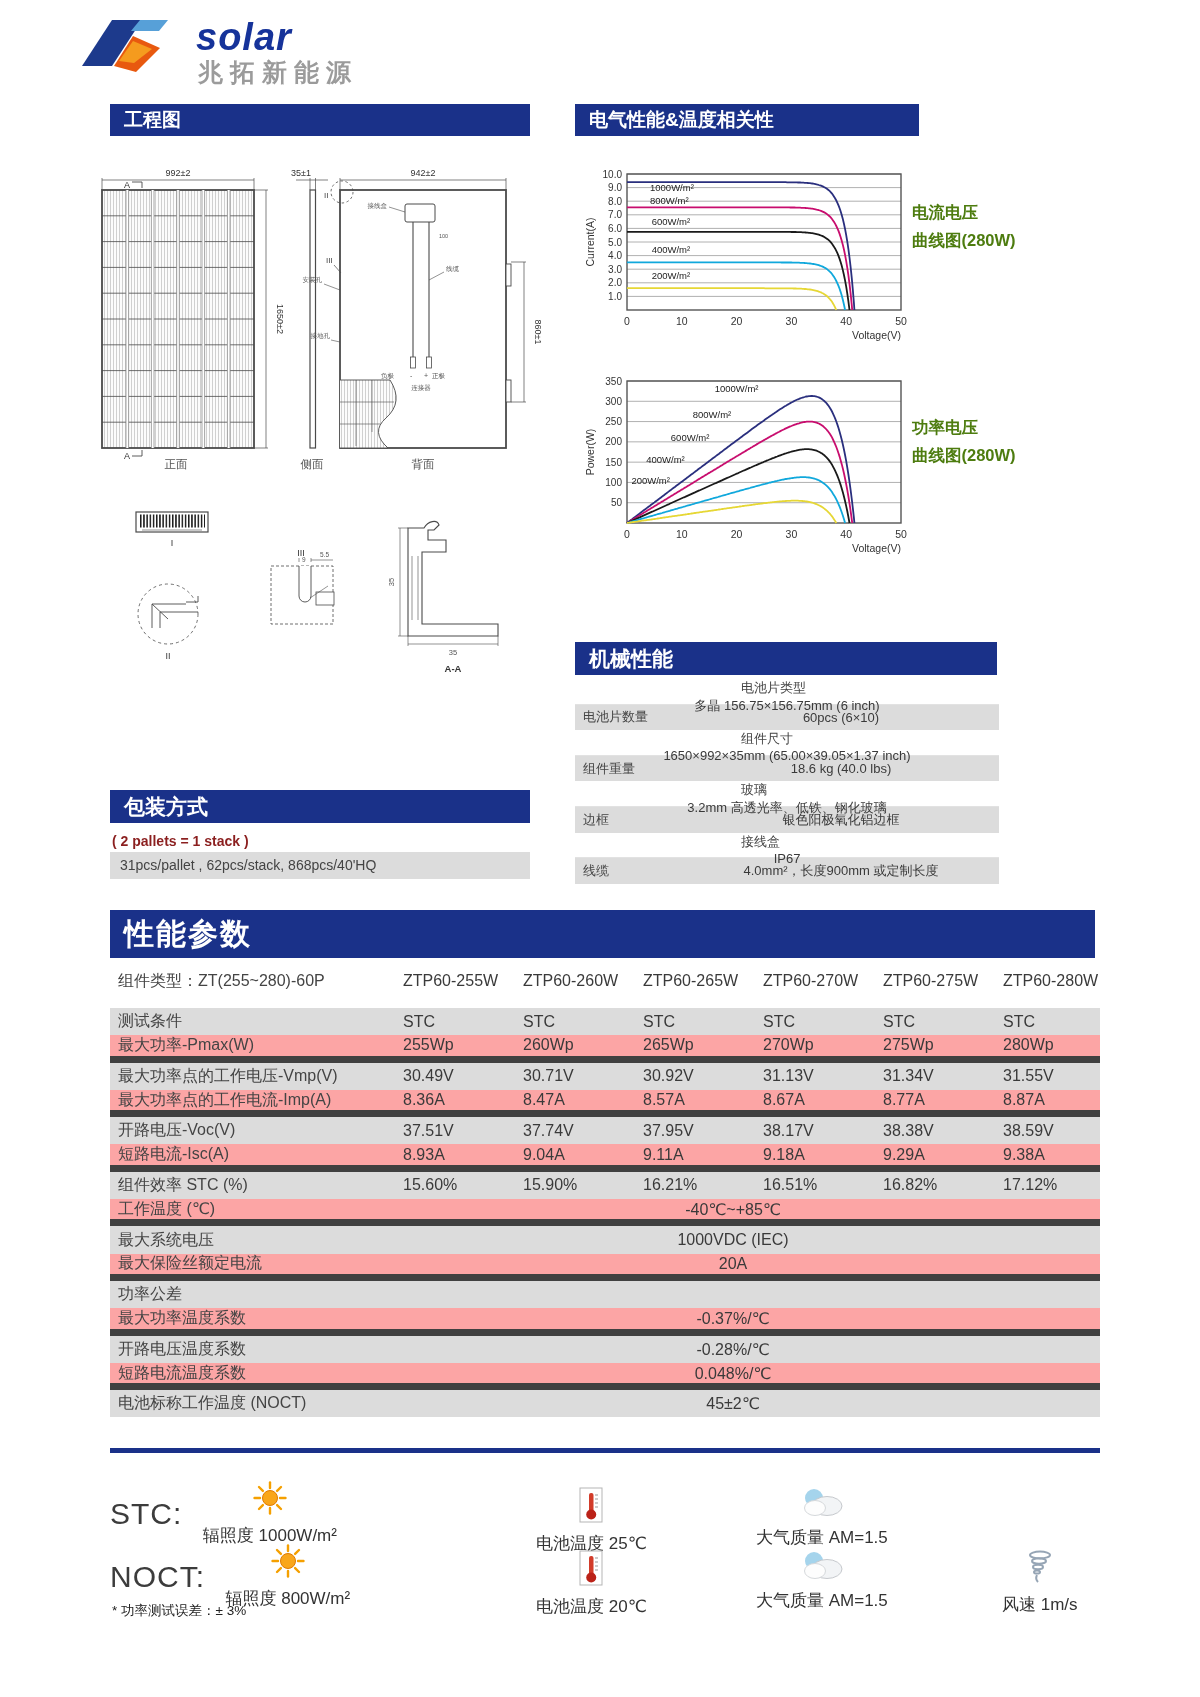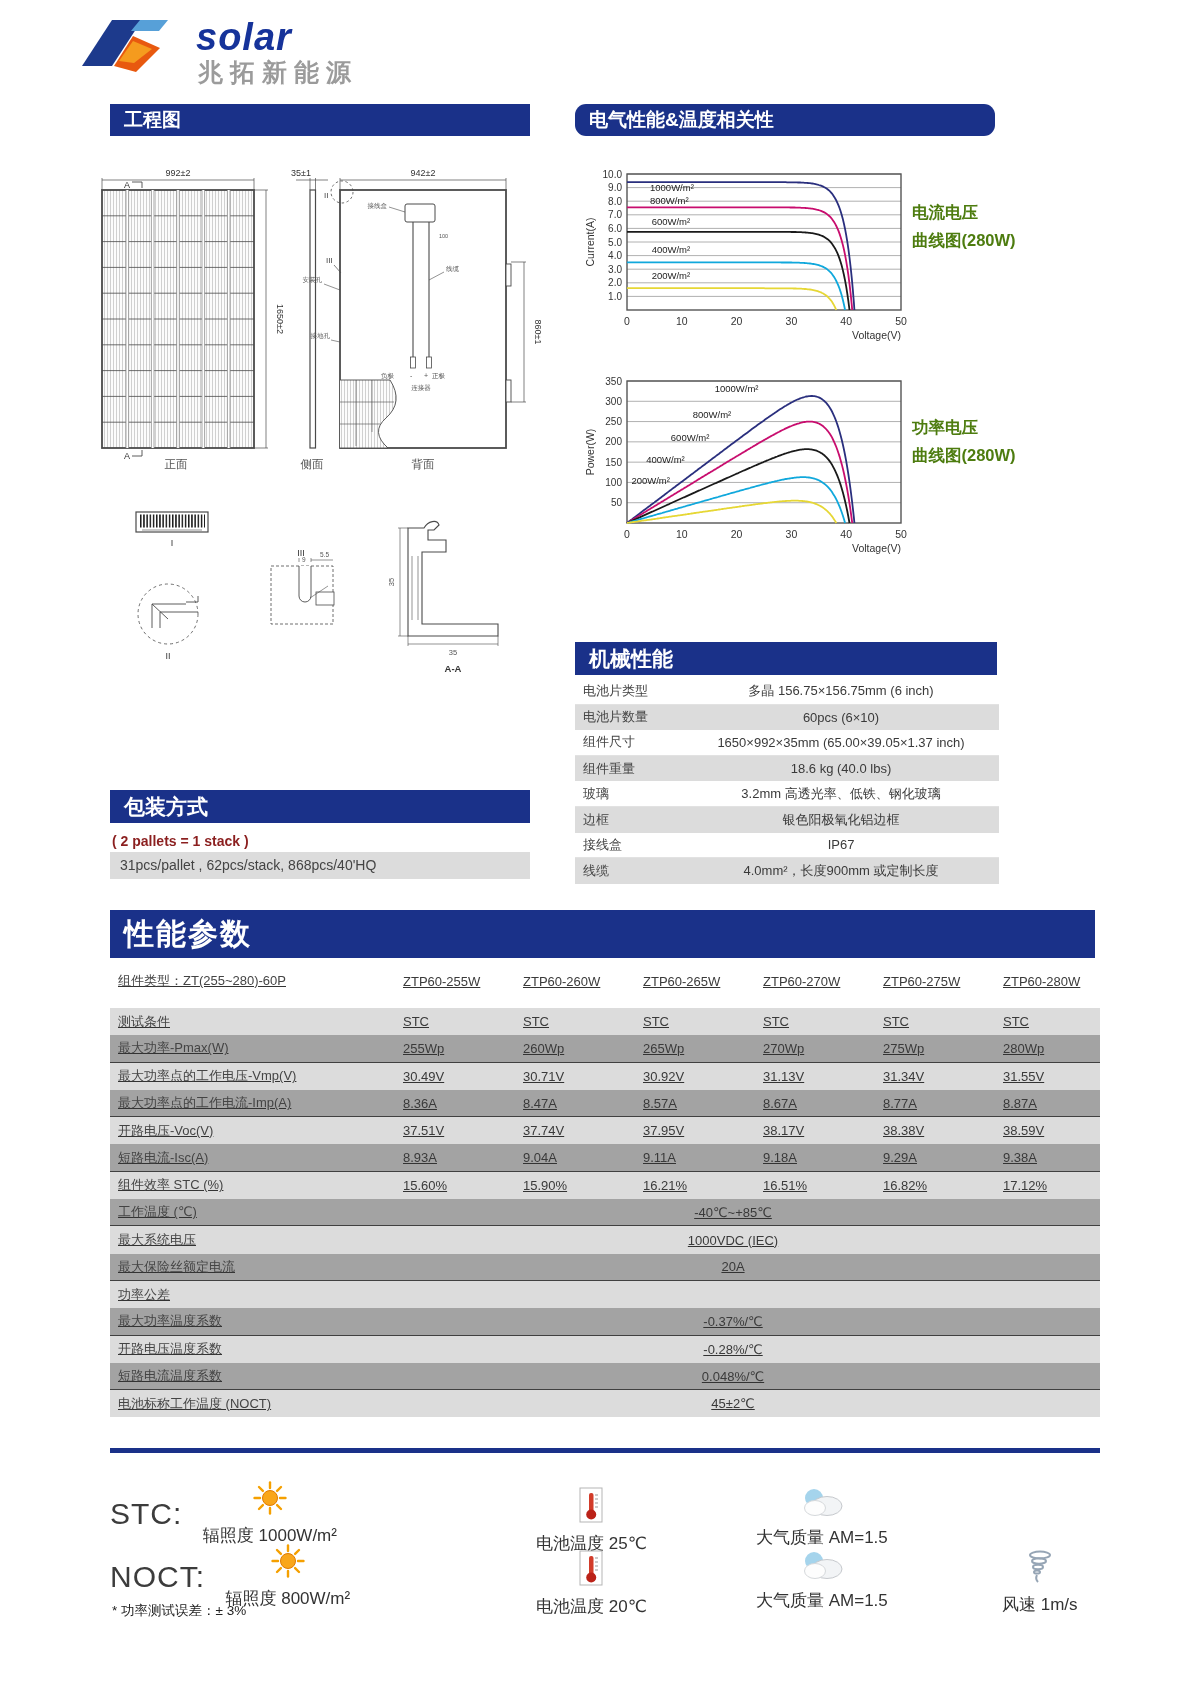--- a/index.html
+++ b/index.html
@@ -6,33 +6,33 @@
   body{font-family:"Liberation Sans","DejaVu Sans",sans-serif;color:#333;}
   .page{position:relative;width:1200px;height:1697px;background:#fff;overflow:hidden;}
   .abs{position:absolute;}
   .bar{position:absolute;background:#1a3189;color:#fff;font-weight:bold;display:flex;align-items:center;padding-left:14px;box-sizing:border-box;}
   .bar-sm{height:32px;font-size:19px;}
   .bar-md{height:33px;font-size:21px;}
   .bar-lg{height:48px;font-size:30px;letter-spacing:2px;}
   
   .mtable{position:absolute;left:575px;top:679px;width:424px;font-size:13px;}
   .mrow{display:flex;align-items:center;height:25.6px;box-sizing:border-box;}
-  .mrow.w{border-bottom:1px solid #e2e2e2;background:#fff;}
+  .mrow.w{border-bottom:1px solid #e2e2e2;background:#fff;flex-direction:column;}
   .mrow.g{background:#dcdcdc;}
   .mlabel{width:100px;padding-left:8px;color:#444;flex:none;}
   .mvalue{flex:1;text-align:center;color:#3a3a3a;}
   
   .pack-note{position:absolute;left:112px;top:833px;font-size:14px;font-weight:bold;color:#8b1f1f;}
   .pack-row{position:absolute;left:110px;top:852px;width:420px;height:27px;background:#dcdcdc;font-size:14px;color:#444;line-height:27px;padding-left:10px;box-sizing:border-box;}
   
-  .ptable{position:absolute;left:110px;top:966px;width:990px;font-size:13px;text-decoration:underline;}
+  .ptable{position:absolute;left:110px;top:966px;width:990px;font-size:16px;}
   .phead{display:flex;align-items:center;height:30px;color:#3a3a3a;}
   .pbody{margin-top:12px;}
   .prow{display:flex;align-items:center;height:27.3px;box-sizing:border-box;}
-  .prow.w{background:#a3a3a3;border-bottom:1px solid #404040;}
+  .prow.w{background:#fca5a5;border-bottom:7px solid #404040;}
   .prow.g{background:#dcdcdc;}
   .plabel{width:285px;padding-left:8px;color:#444;flex:none;}
   .pcell{width:120px;flex:none;color:#3a3a3a;}
   .pmerge{width:660px;text-align:center;color:#3a3a3a;flex:none;}
   
   .chart-caption{position:absolute;width:170px;font-size:16.5px;font-weight:600;color:#4d7c0f;line-height:28px;}
   
   .divider{position:absolute;left:110px;top:1448px;width:990px;height:5px;background:#1a3189;}
   
   .foot-row{position:absolute;left:110px;width:1060px;height:50px;}
@@ -53,21 +53,21 @@
   <svg class="abs" style="left:74px;top:12px" width="118" height="80" viewBox="0 0 118 80">
     <polygon points="8,54 38,8 68,8 38,54" fill="#1d3a8c"></polygon>
     <polygon points="66,8 94,8 85,19 57,19" fill="#57a0d8"></polygon>
     <polygon points="40,54 59,24 86,36 62,60" fill="#e8590f"></polygon>
     <polygon points="45,49 59,29 78,37 60,51" fill="#f59b1e"></polygon>
   </svg>
   <div class="logo-solar">solar</div>
   <div class="logo-cn">兆拓新能源</div>
 
   <div class="bar bar-sm" style="left:110px;top:104px;width:420px;">工程图</div>
-  <div class="bar bar-sm" style="left:575px;top:104px;width:420px;border-radius:11px;">电气性能&amp;温度相关性</div>
+  <div class="bar bar-sm" style="left:575px;top:104px;width:344px;">电气性能&amp;温度相关性</div>
 
   <svg class="abs" style="left:88px;top:162px" width="460" height="545" viewBox="0 0 460 545">
     <defs>
       <pattern id="cells" width="3" height="6" patternUnits="userSpaceOnUse">
         <rect width="3" height="6" fill="#fcfcfc"></rect>
           <path d="M1.5 0 V6" stroke="#ababab" stroke-width="0.55"></path>
       </pattern>
       <pattern id="barsPat" width="3.2" height="14" patternUnits="userSpaceOnUse">
         <rect width="3.2" height="14" fill="#fff"></rect>
           <rect x="0.8" width="1.5" height="14" fill="#1a1a1a"></rect>

